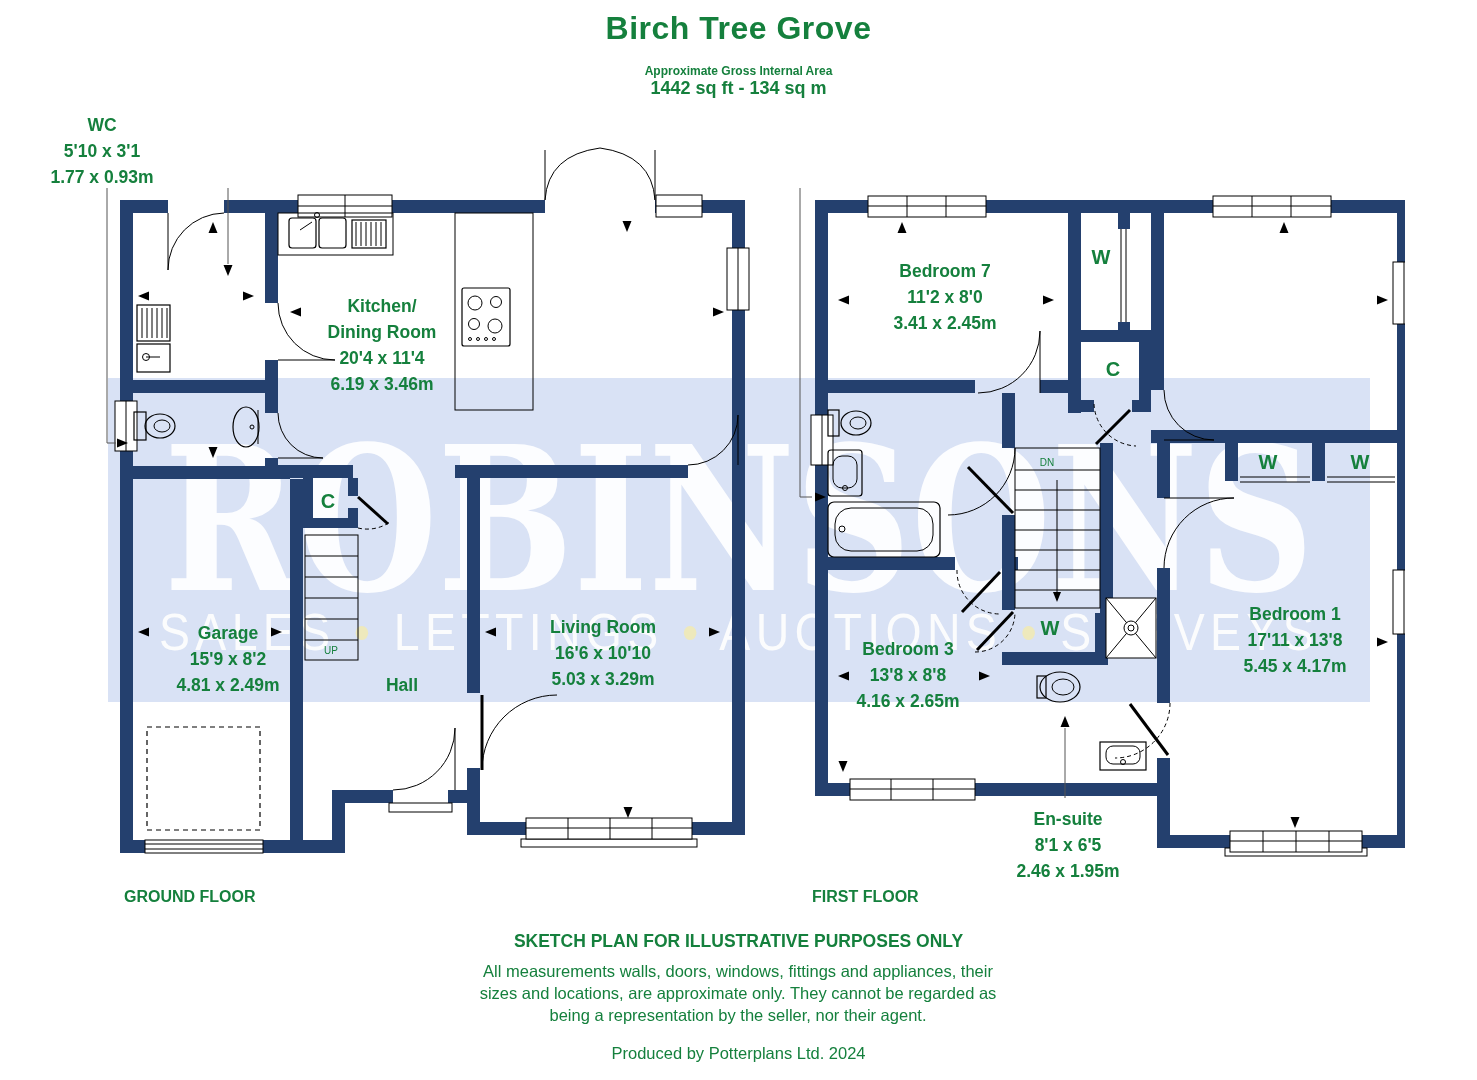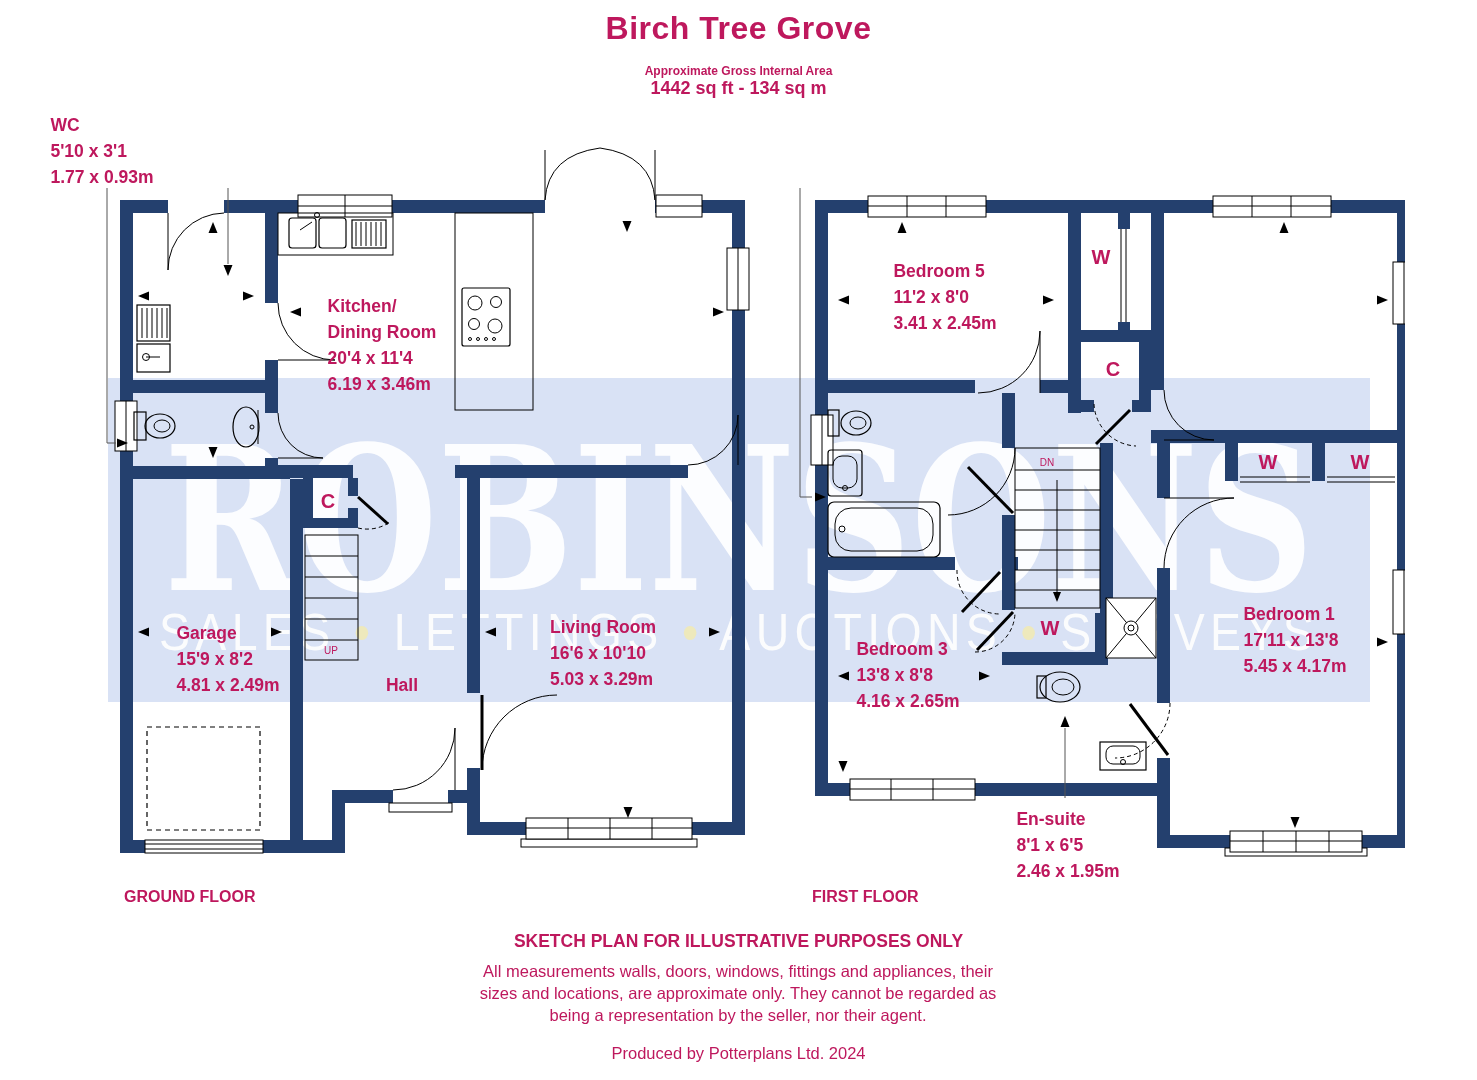--- a/index.html
+++ b/index.html
@@ -1,25 +1,25 @@
 <!DOCTYPE html>
 <html><head>
 <meta charset="utf-8">
 <style>
   html,body{margin:0;padding:0;background:#fff;}
   #stage{position:relative;width:1405px;height:1080px;background:#fff;
-         font-family:"Liberation Sans",sans-serif;color:#be185d;overflow:hidden;}
+         font-family:"Liberation Sans",sans-serif;color:#15803d;overflow:hidden;}
   .abs{position:absolute;}
   .ctr{left:0;width:1477px;text-align:center;}
   .hdr-title{top:10px;font-size:32px;font-weight:bold;letter-spacing:.5px;}
   .hdr-sub{top:64px;font-size:12px;font-weight:bold;}
   .hdr-area{top:78px;font-size:18px;font-weight:bold;}
   #wmband{left:108px;top:378px;width:1262px;height:324px;background:#d9e2f5;z-index:1;}
   #plansvg{left:0;top:0;z-index:2;}
-  .rlabel{position:absolute;transform:translateX(-50%);text-align:left;
+  .rlabel{position:absolute;transform:translateX(-50%);text-align:center;
           font-weight:bold;font-size:17.5px;line-height:26px;white-space:nowrap;z-index:3;}
   .solo{position:absolute;transform:translate(-50%,-50%);font-weight:bold;font-size:20px;z-index:3;}
   .tiny{position:absolute;transform:translate(-50%,-50%);font-weight:normal;font-size:10px;z-index:3;}
   .floor-title{position:absolute;font-size:16px;font-weight:bold;z-index:3;}
   .foot-title{top:931px;font-size:17.5px;font-weight:bold;}
   .foot-body{top:960px;left:428px;width:620px;font-size:16.5px;line-height:22px;text-align:center;}
   .foot-credit{top:1044px;font-size:16.5px;}
   
   .wall{fill:#24406e;stroke:none;}
   .opn{fill:#fff;stroke:none;}
@@ -453,21 +453,21 @@
   </div>
   <div class="rlabel" style="left:603px;top:614px">
     <div>Living Room</div>
       <div>16'6 x 10'10</div>
       <div>5.03 x 3.29m</div>
   </div>
   <div class="solo" style="left:328px;top:501px">C</div>
   <div class="tiny" style="left:331px;top:650px">UP</div>
 
   <div class="rlabel" style="left:945px;top:258px">
-    <div>Bedroom 5</div>
+    <div>Bedroom 7</div>
       <div>11'2 x 8'0</div>
       <div>3.41 x 2.45m</div>
   </div>
   <div class="rlabel" style="left:908px;top:636px">
     <div>Bedroom 3</div>
       <div>13'8 x 8'8</div>
       <div>4.16 x 2.65m</div>
   </div>
   <div class="rlabel" style="left:1295px;top:601px">
     <div>Bedroom 1</div>

